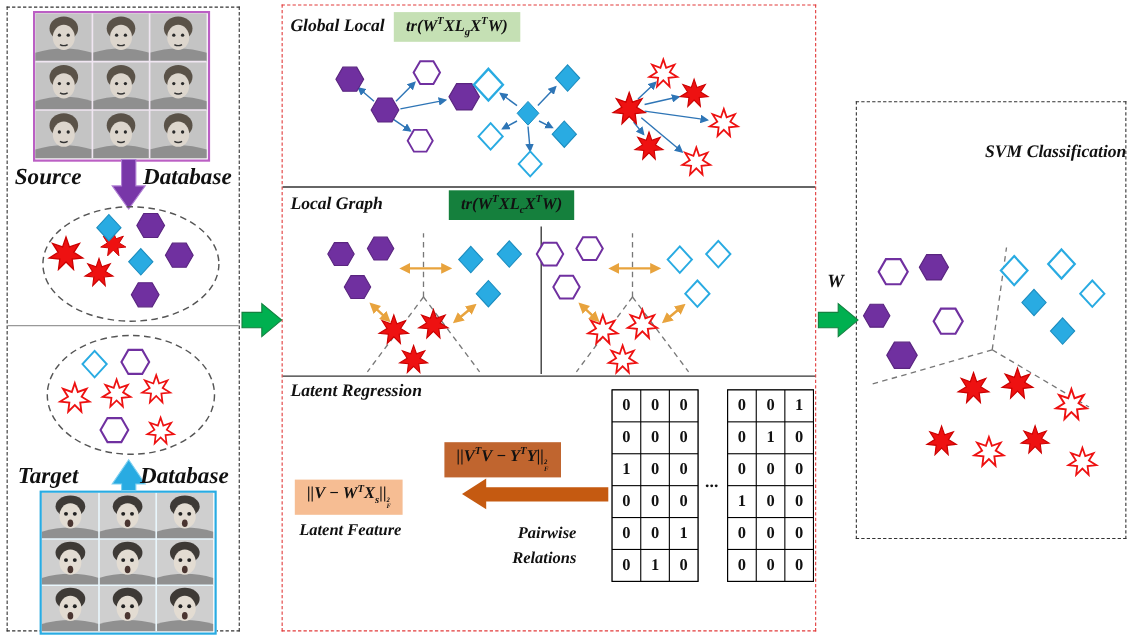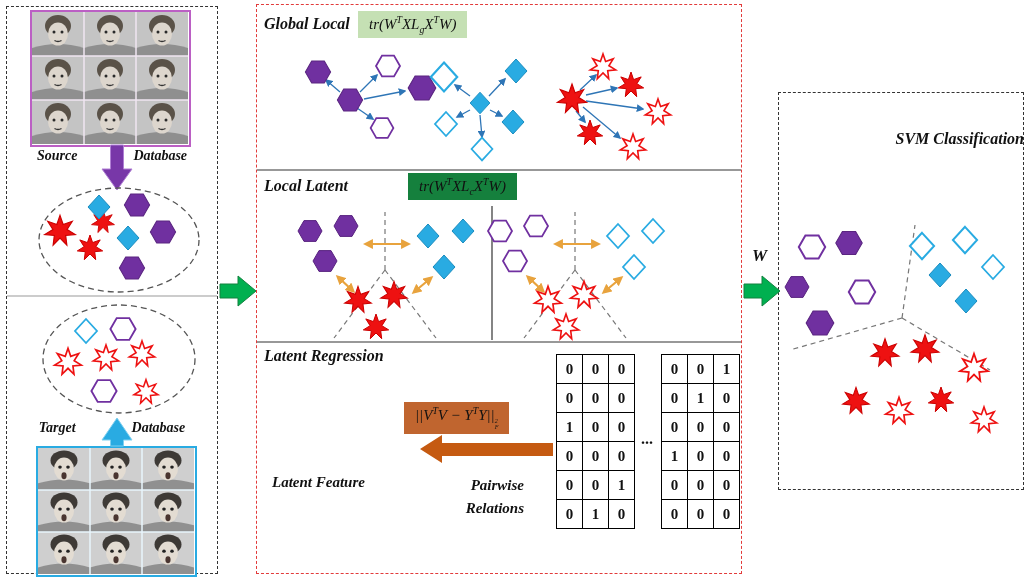--- a/index.html
+++ b/index.html
@@ -4,28 +4,28 @@
 <style>
   *{margin:0;padding:0;box-sizing:border-box}
   html,body{background:#fff}
   body{font-family:"Liberation Serif",serif;color:#111}
   .stage{position:relative;width:1032px;height:580px;background:#fff;overflow:hidden}
   .overlay{position:absolute;left:0;top:0;z-index:2;pointer-events:none}
   .panel{position:absolute;z-index:1;background:transparent}
   .p-black{border:1.7px dashed #333}
   .p-red{border:1.7px dashed #e23b3b}
   .dtitle{position:absolute;z-index:3;font-weight:bold;font-style:italic;font-size:16px;white-space:nowrap}
-  .fbox{position:absolute;z-index:3;font-weight:normal;font-style:italic;font-size:15px;padding:3px 11px;white-space:nowrap}
+  .fbox{position:absolute;z-index:3;font-weight:bold;font-style:italic;font-size:15px;padding:3px 11px;white-space:nowrap}
   .fbox sup,.fbox sub,.dtitle sup,.dtitle sub{font-size:0.65em}
   .bg-green{background:#C5E0B4}
   .bg-cyan{background:#15803d}
   .bg-brown{background:#C0652F}
   .bg-peach{background:#F6BD93}
   .ss{display:inline-flex;flex-direction:column;align-items:flex-start;line-height:0.95;font-size:0.62em;vertical-align:-0.35em}
-  .db-label{position:absolute;z-index:3;left:6px;width:212px;display:flex;justify-content:center;gap:56px;font-weight:bold;font-style:italic;font-size:14px}
+  .db-label{position:absolute;z-index:3;left:6px;width:212px;display:flex;justify-content:center;gap:56px;font-weight:bold;font-style:italic;font-size:21px}
   .img-grid{position:absolute;z-index:1;background:#fff;line-height:0}
   .b-magenta{border:2.5px solid #bb5fc4}
   .b-cyan{border:2.5px solid #29ABE2}
   .mgrid{position:absolute;z-index:3;display:grid;grid-template-columns:repeat(3,25px);grid-auto-rows:28px;background:#000;gap:1px;border:1px solid #000}
   .mcell{background:#fff;display:flex;align-items:center;justify-content:center;font-size:15px;font-weight:bold}
   .mdots{position:absolute;z-index:3;font-weight:bold;font-size:16px;text-align:center}
   .small-label{position:absolute;z-index:3;font-weight:bold;font-style:italic;font-size:15px;white-space:nowrap}
   .center-label{text-align:right;line-height:1.55}
   
   .pF{fill:#7030A0;stroke:#5a2580;stroke-width:1}
@@ -117,34 +117,40 @@
   <div class="db-label" style="top:420px">
     <span>Target</span>
     <span>Database</span>
   </div>
 
   <div class="dtitle" style="left:264px;top:15px">Global Local</div>
   <div class="fbox bg-green" style="left:358px;top:11px">
     <span>tr(W</span><sup>T</sup><span>XL</span><sub>g</sub><span>X</span><sup>T</sup><span>W)</span>
   </div>
 
-  <div class="dtitle" style="left:264px;top:177px">Local Latent</div>
+  <div class="dtitle" style="left:264px;top:177px">Local Graph</div>
   <div class="fbox bg-cyan" style="left:408px;top:173px">
     <span>tr(W</span><sup>T</sup><span>XL</span><sub>c</sub><span>X</span><sup>T</sup><span>W)</span>
   </div>
 
   <div class="dtitle" style="left:264px;top:347px">Latent Regression</div>
 
   <div class="fbox bg-brown" style="left:404px;top:402px">
     <span>||V</span><sup>T</sup><span>V − Y</span><sup>T</sup><span>Y||</span><span class="ss">
         <sup>2</sup>
         <sub>F</sub>
       </span>
   </div>
 
+  <div class="fbox bg-peach" style="left:268px;top:436px">
+    <span>||V − W</span><sup>T</sup><span>X</span><sub>s</sub><span>||</span><span class="ss">
+        <sup>2</sup>
+        <sub>F</sub>
+      </span>
+  </div>
 
   <div class="small-label" style="left:272px;top:474px">Latent Feature</div>
   <div class="small-label center-label" style="left:428px;top:474px;width:96px">
     <div>Pairwise</div>
     <div>Relations</div>
   </div>
 
   <div class="mgrid" style="left:556px;top:354px">
       <div class="mcell">0</div>
       <div class="mcell">0</div>

